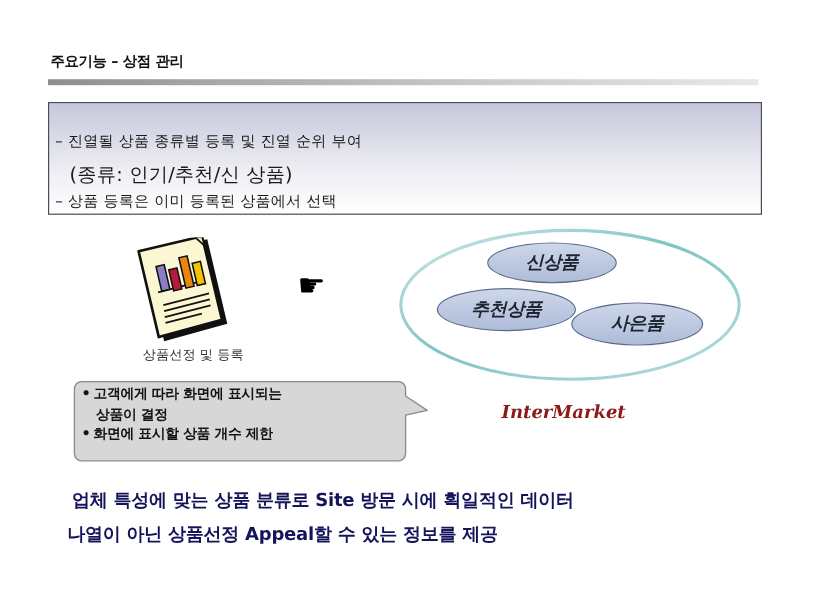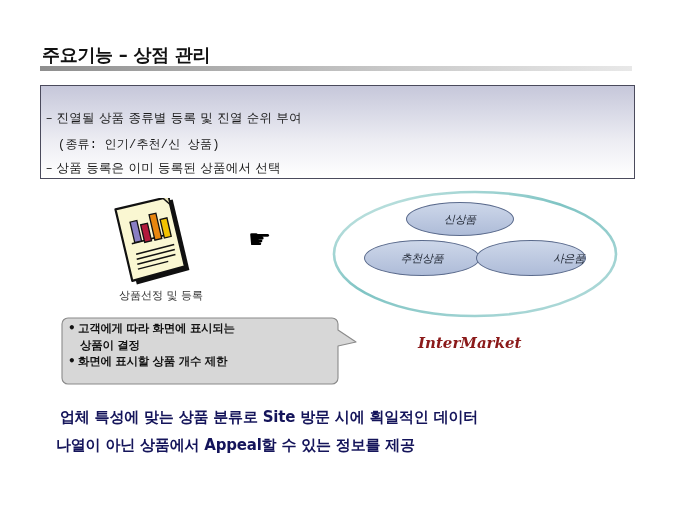--- a/index.html
+++ b/index.html
@@ -14,21 +14,21 @@
     overflow: hidden;
     font-family: "DejaVu Sans", "Liberation Sans", sans-serif;
     color: #000000;
   }
 
   
   #slide-title {
     position: absolute;
     left: 42px;
     top: 43px;
-    font-size: 18px;
+    font-size: 12px;
     font-weight: bold;
     letter-spacing: -0.3px;
     color: #111111;
     white-space: nowrap;
   }
   #title-rule {
     position: absolute;
     left: 40px;
     top: 66px;
     width: 592px;
@@ -48,21 +48,21 @@
     box-sizing: border-box;
   }
   .desc-line {
     position: absolute;
     font-size: 12.5px;
     letter-spacing: 0.2px;
     color: #1a1a1a;
     white-space: nowrap;
   }
   #desc-line-0 { left: 46px; top: 110px; text-align: center; }
-  #desc-line-1 { left: 58px; top: 136px; font-size: 12px; font-family: Liberation Mono, monospace; }
+  #desc-line-1 { left: 58px; top: 136px; font-size: 16px; }
   #desc-line-2 { left: 46px; top: 160px; }
 
   
   #doc-icon-wrap {
     position: absolute;
     left: 108px;
     top: 198px;
     width: 92px;
     height: 92px;
   }
@@ -99,31 +99,31 @@
     position: absolute;
     border-radius: 50%;
     background: linear-gradient(to bottom, #cdd7e9 0%, #bcc8e0 55%, #aebcd8 100%);
     border: 1px solid #5a6a8c;
     display: flex;
     align-items: center;
     justify-content: center;
     box-sizing: border-box;
   }
   .bubble-ellipse span {
-    font-size: 11px;
+    font-size: 15px;
     font-style: italic;
-    font-weight: normal;
+    font-weight: bold;
     color: #1d2430;
     letter-spacing: -0.3px;
     white-space: nowrap;
     transform: translateY(-0.5px);
   }
   #ell-new    { left: 76px;  top: 14px;  width: 108px; height: 34px; }
   #ell-rec    { left: 34px;  top: 52px;  width: 116px; height: 36px; }
-  #ell-gift   { left: 146px; top: 52px;  width: 110px; height: 36px; justify-content: flex-end; }
+  #ell-gift   { left: 146px; top: 64px;  width: 110px; height: 36px; }
   #ell-pop    { left: 78px;  top: 90px;  width: 112px; height: 34px; }
 
   
   #brand {
     position: absolute;
     left: 418px;
     top: 334px;
     font-family: "DejaVu Serif", "Liberation Serif", serif;
     font-style: italic;
     font-weight: bold;
@@ -244,13 +244,13 @@
     <path d="M8 2 H272 A6 6 0 0 1 278 8 V14 L296 26 L278 30 V62 A6 6 0 0 1 272 68 H8 A6 6 0 0 1 2 62 V8 A6 6 0 0 1 8 2 Z" fill="#d7d7d7" stroke="#8a8a8a" stroke-width="1.1" stroke-linejoin="round"></path>
   </svg>
 </div>
 <div id="callout-text">
   <div class="callout-line bulleted">고객에게 따라 화면에 표시되는</div>
   <div class="callout-line cont">상품이 결정</div>
   <div class="callout-line bulleted">화면에 표시할 상품 개수 제한</div>
 </div>
 
 <div class="summary-line" id="summary-0">업체 특성에 맞는 상품 분류로 Site 방문 시에 획일적인 데이터</div>
-<div class="summary-line" id="summary-1">나열이 아닌 상품에서 Appeal할 수 있는 정보를 제공</div>
+<div class="summary-line" id="summary-1">나열이 아닌 상품선정 Appeal할 수 있는 정보를 제공</div>
 
 </body></html>

